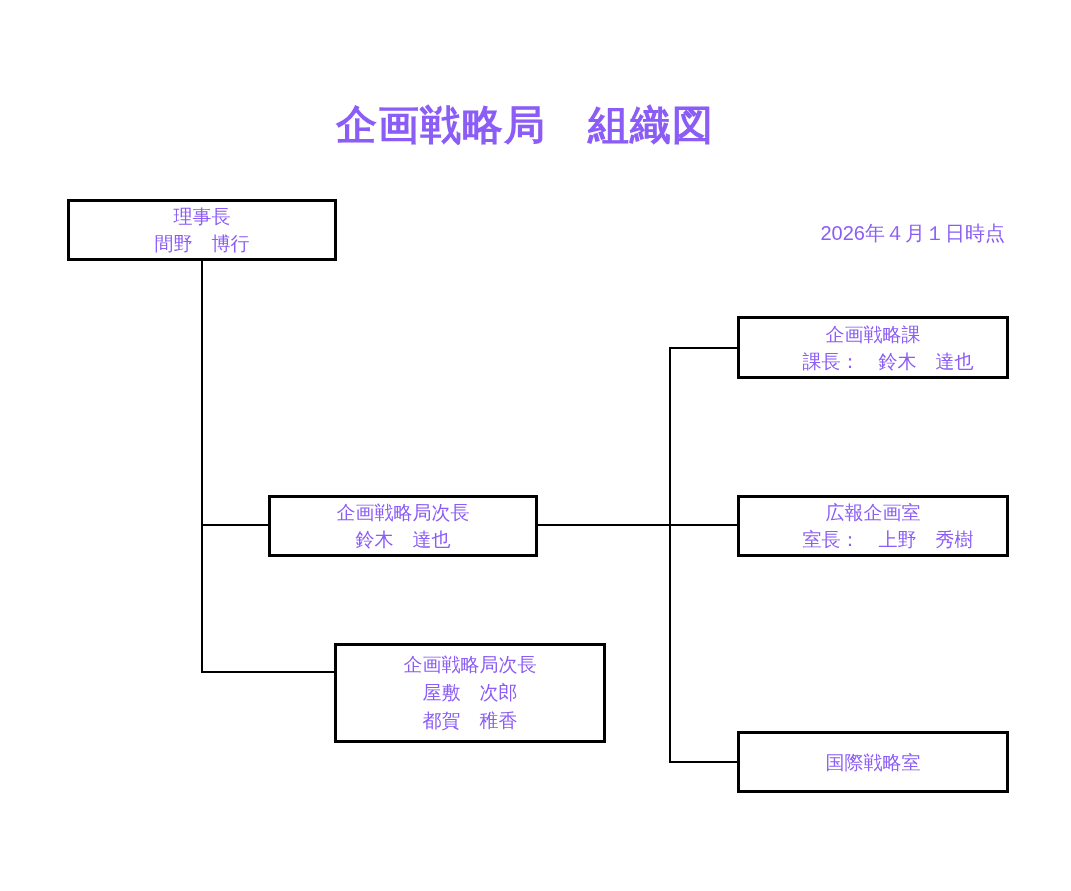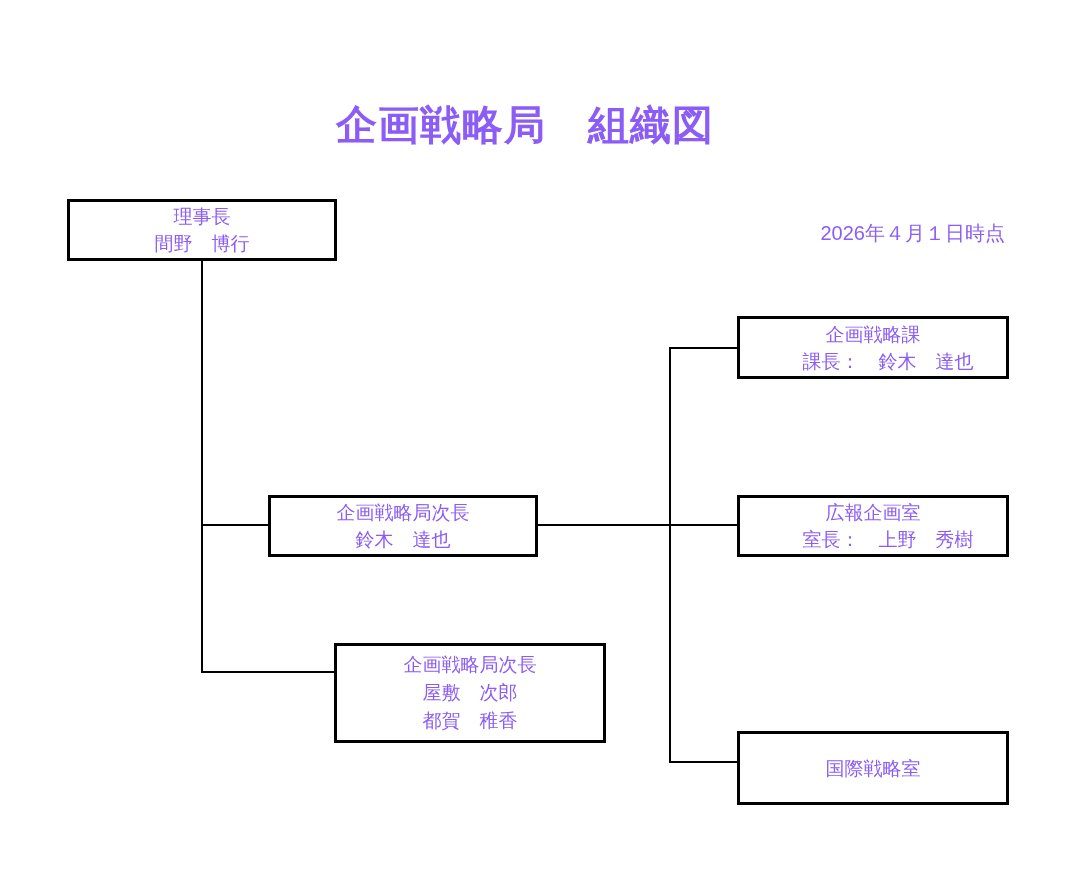--- a/index.html
+++ b/index.html
@@ -56,21 +56,21 @@
     position: absolute;
     background: #000000;
     z-index: 1;
   }
   
   #box-chairman { left: 67px;  top: 199px; width: 270px; height: 62px; }
   #box-director { left: 268px; top: 495px; width: 270px; height: 62px; }
   #box-deputy   { left: 334px; top: 643px; width: 272px; height: 100px; }
   #box-section  { left: 737px; top: 316px; width: 272px; height: 63px; }
   #box-pr       { left: 737px; top: 495px; width: 272px; height: 62px; }
-  #box-intl     { left: 737px; top: 731px; width: 272px; height: 74px; }
+  #box-intl     { left: 737px; top: 731px; width: 272px; height: 62px; }
   
   #line-left-trunk     { left: 201px; top: 261px; width: 2px;   height: 412px; }
   #line-to-director    { left: 201px; top: 524px; width: 67px;  height: 2px; }
   #line-to-deputy      { left: 201px; top: 671px; width: 133px; height: 2px; }
   #line-director-right { left: 538px; top: 524px; width: 199px; height: 2px; }
   #line-right-trunk    { left: 669px; top: 347px; width: 2px;   height: 416px; }
   #line-to-section     { left: 669px; top: 347px; width: 68px;  height: 2px; }
   #line-to-intl        { left: 669px; top: 761px; width: 68px;  height: 2px; }
 </style>
 </head>

